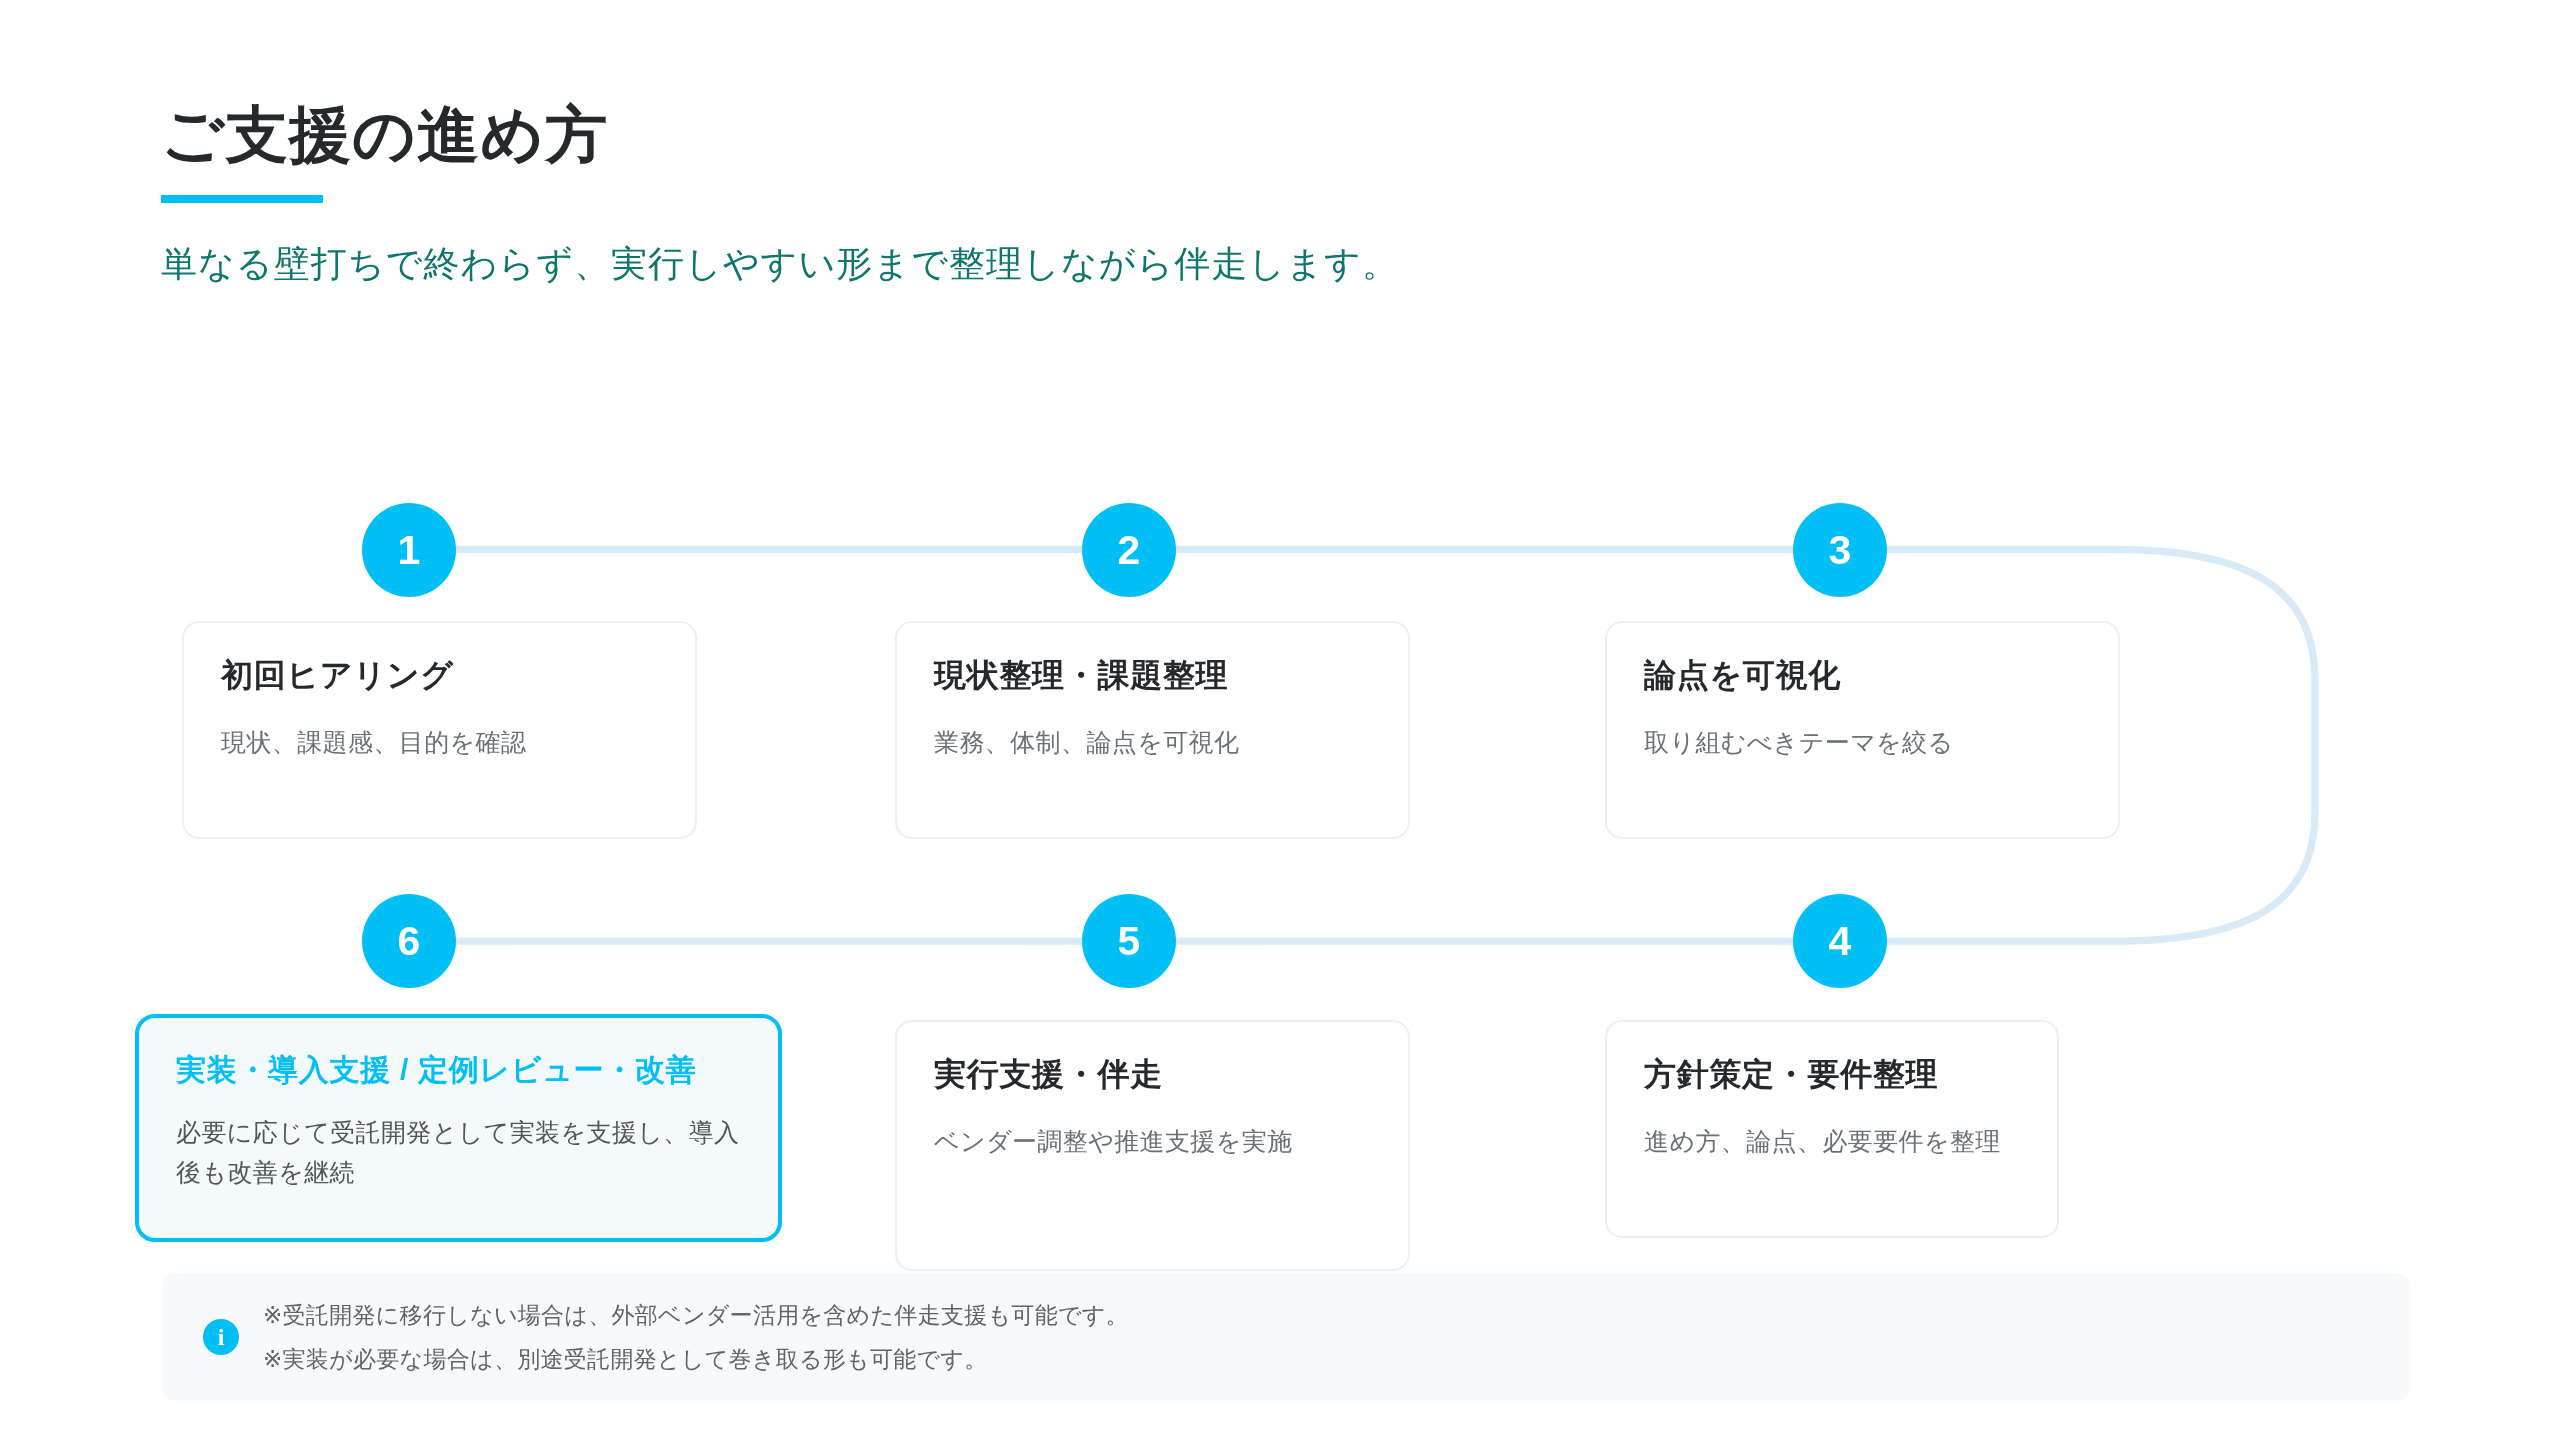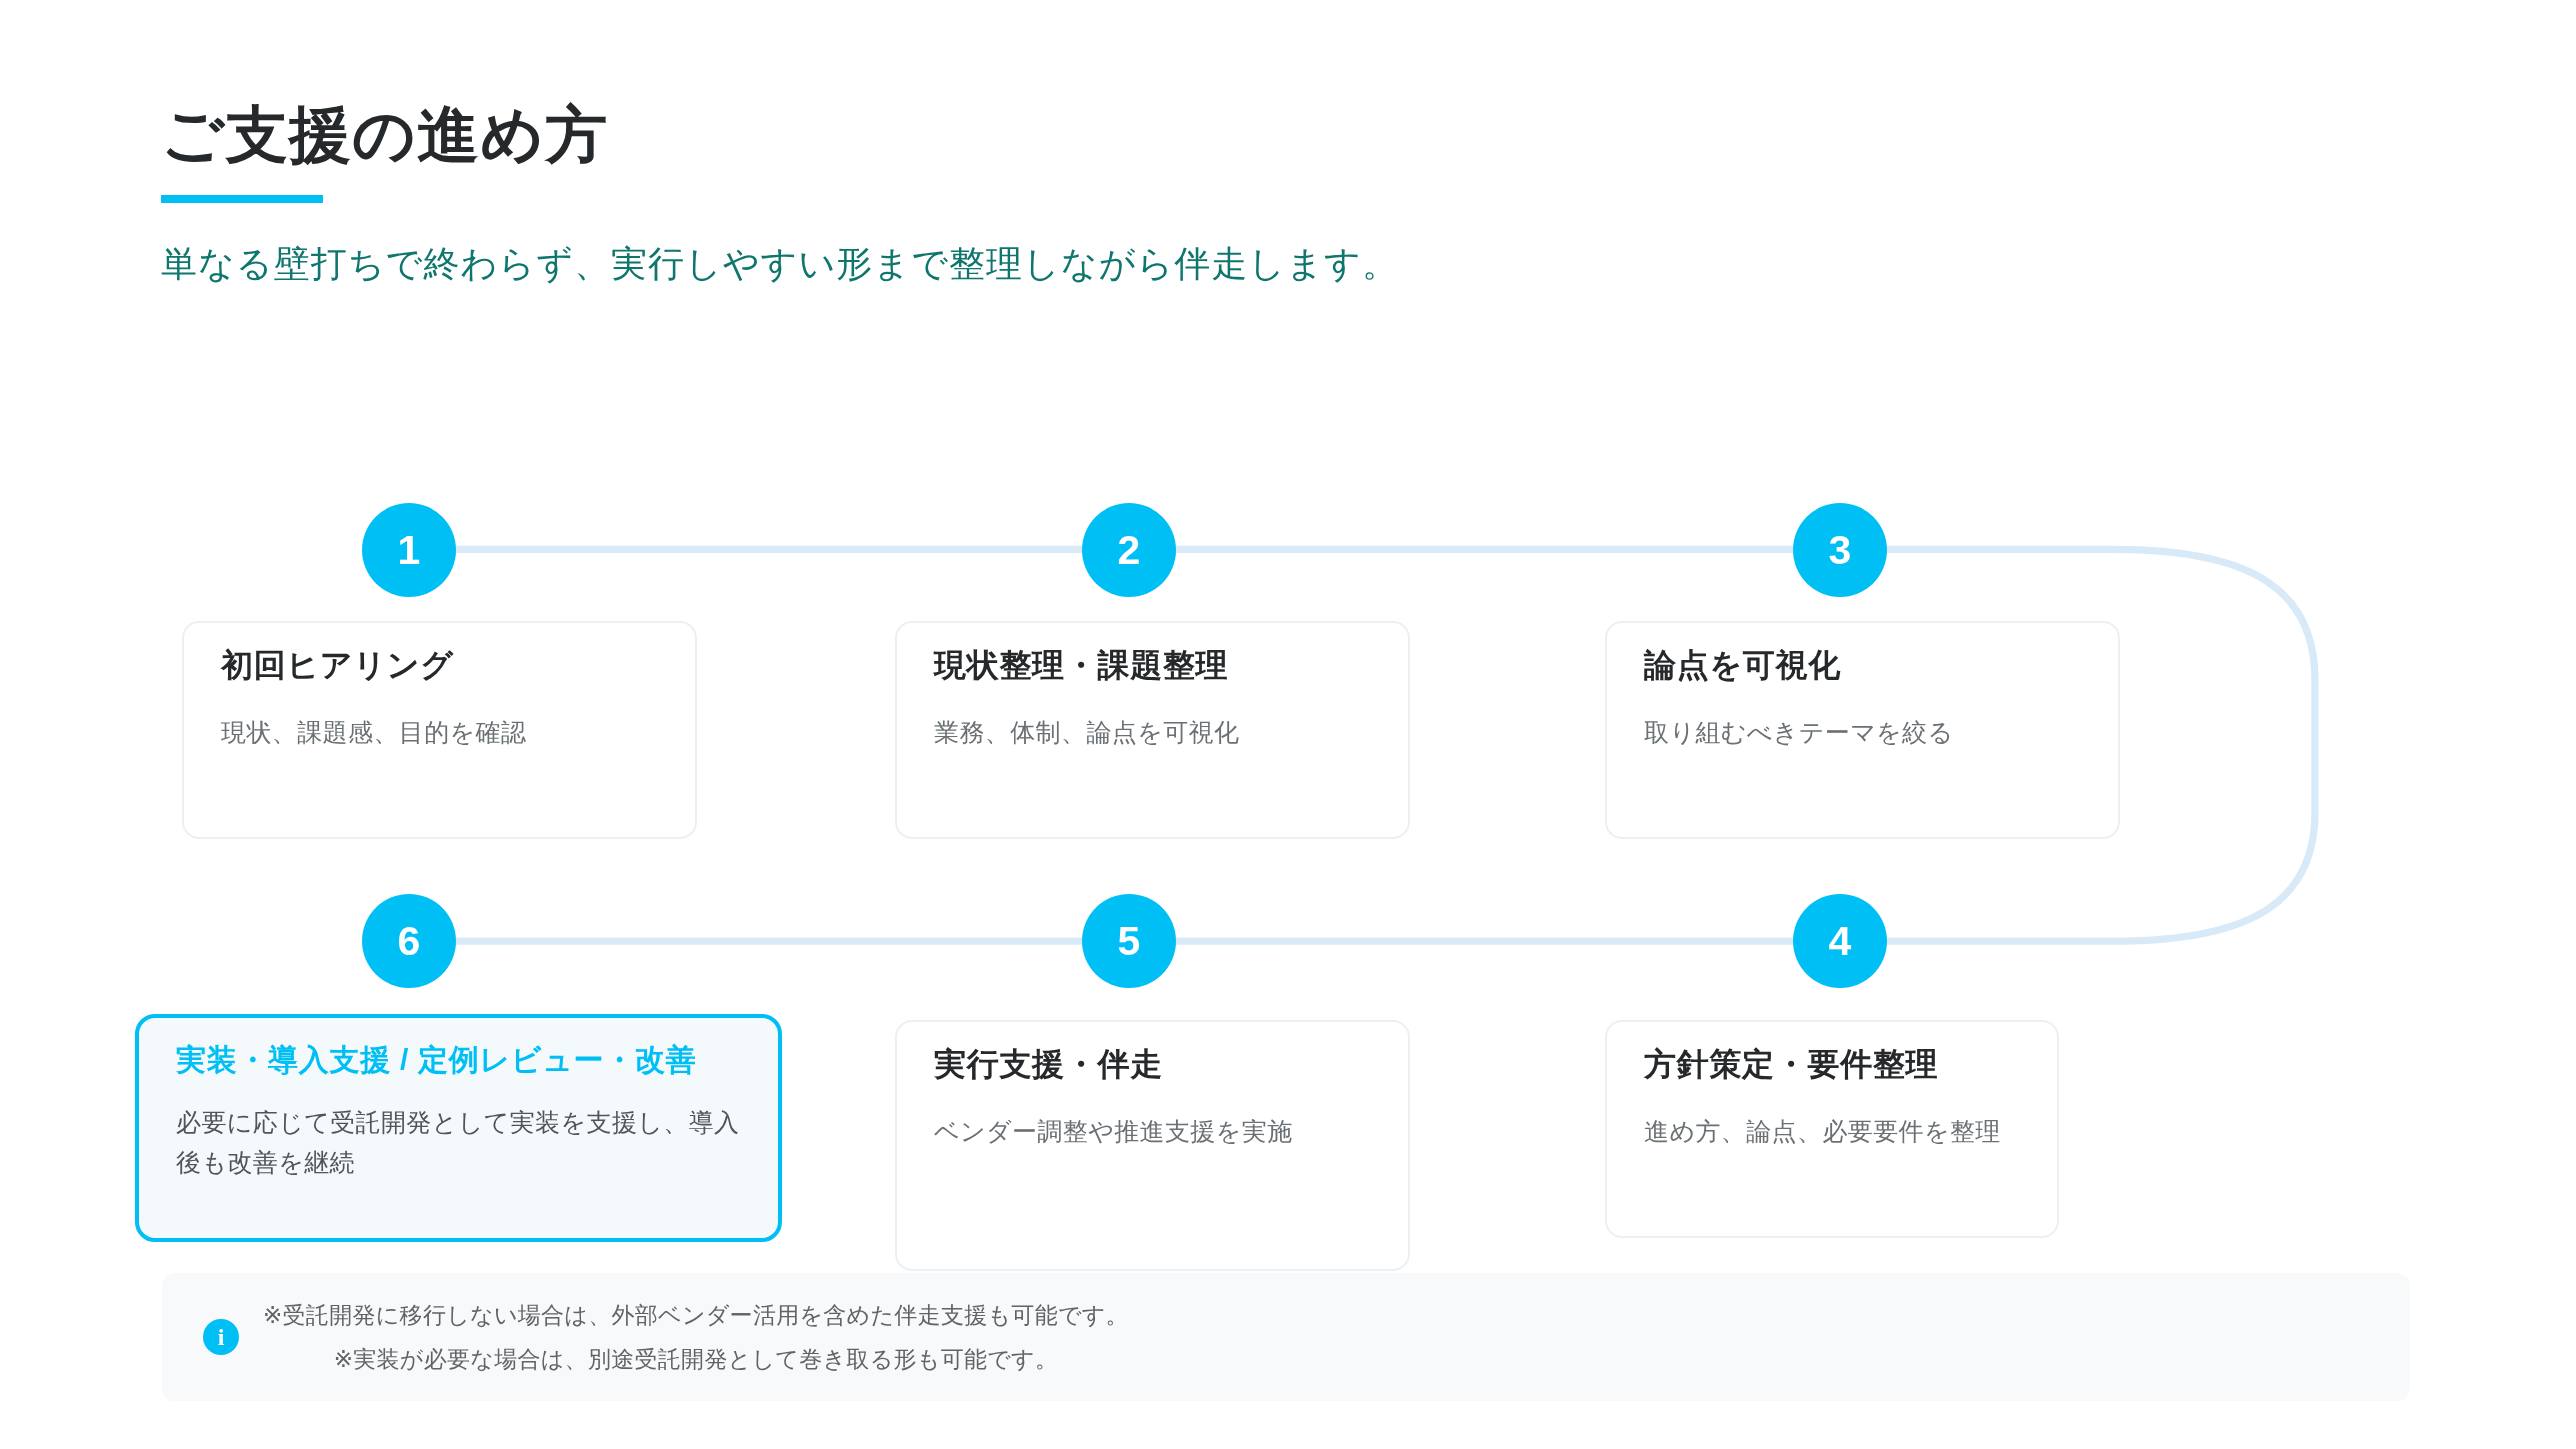--- a/index.html
+++ b/index.html
@@ -81,21 +81,21 @@
     pointer-events: auto;
     z-index: 5;
   }
 
   .step-card {
     position: absolute;
     box-sizing: border-box;
     background: #ffffff;
     border: 2px solid #EDF0F2;
     border-radius: 17px;
-    padding: 22px 37px 0 37px;
+    padding: 32px 37px 0 37px;
     pointer-events: auto;
     z-index: 3;
   }
   .step-card.highlight {
     background: #F4FAFC;
     border: 4.6px solid #00BFF5;
     border-radius: 20px;
   }
   .card-title {
     font-size: 32px;
@@ -150,21 +150,20 @@
     font-size: 24px;
     font-weight: 700;
     font-family: "Liberation Serif", "DejaVu Serif", serif;
     line-height: 1;
   }
   #footnote-lines {
     margin-left: 24px;
     display: flex;
     flex-direction: column;
     gap: 15px;
-    align-items: center;
   }
   .footnote-line {
     font-size: 23px;
     color: #5E6468;
     letter-spacing: 0.3px;
     line-height: 1.25;
     white-space: nowrap;
   }
 </style>
 </head>

